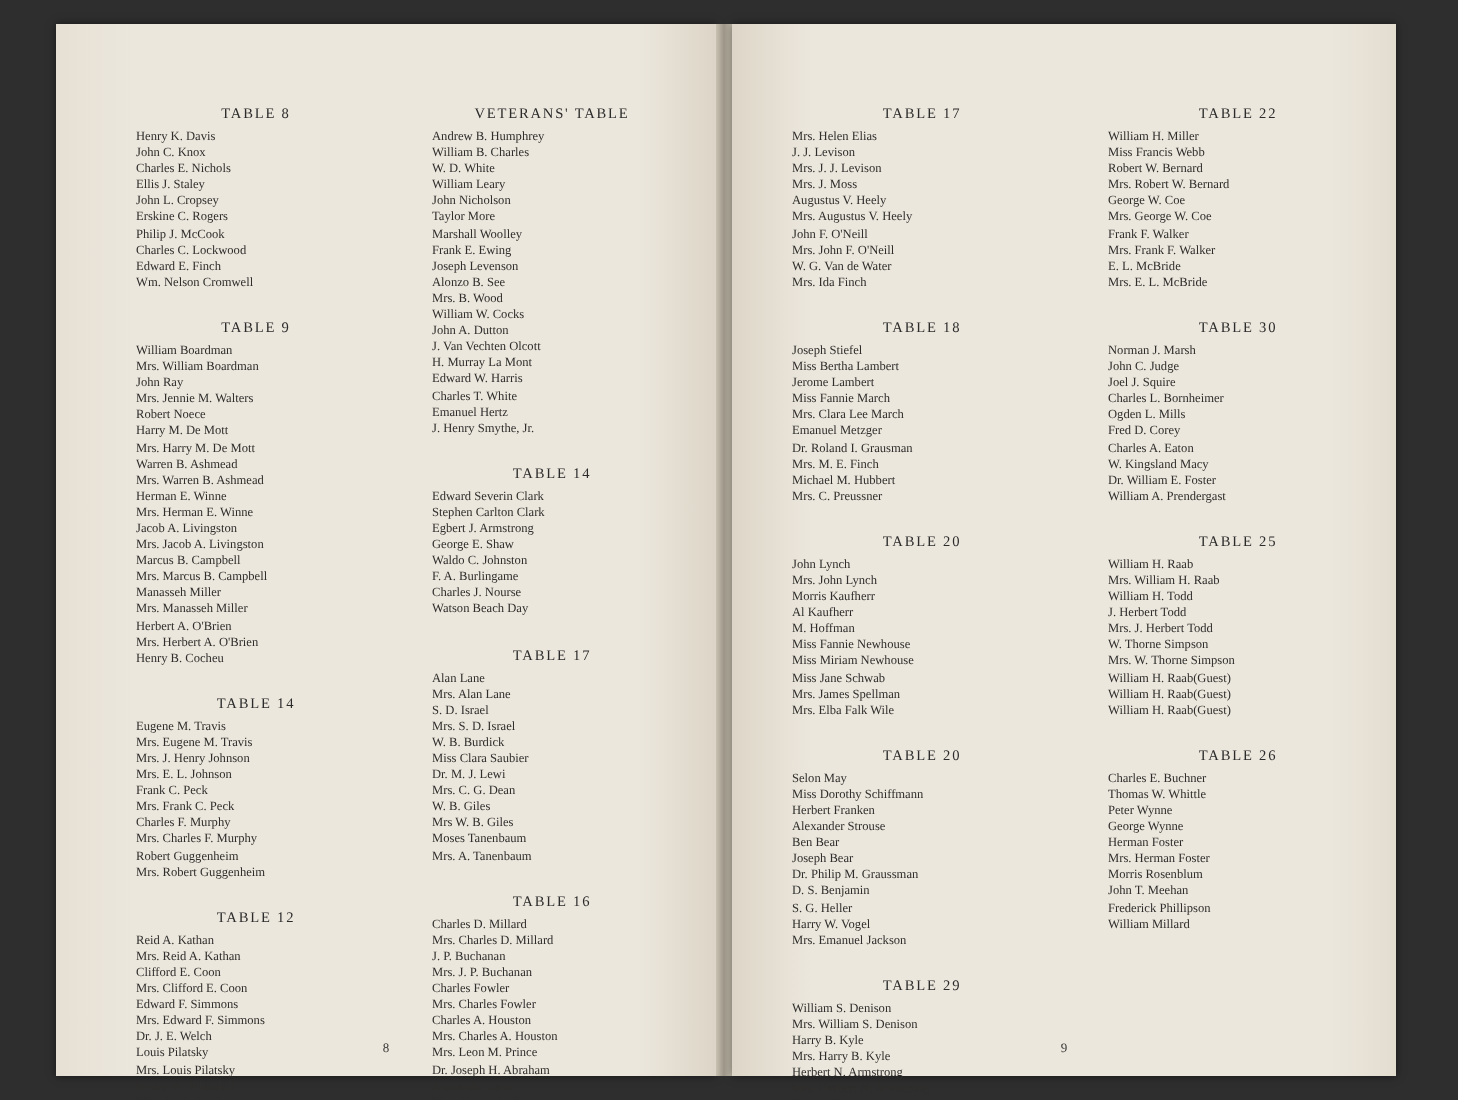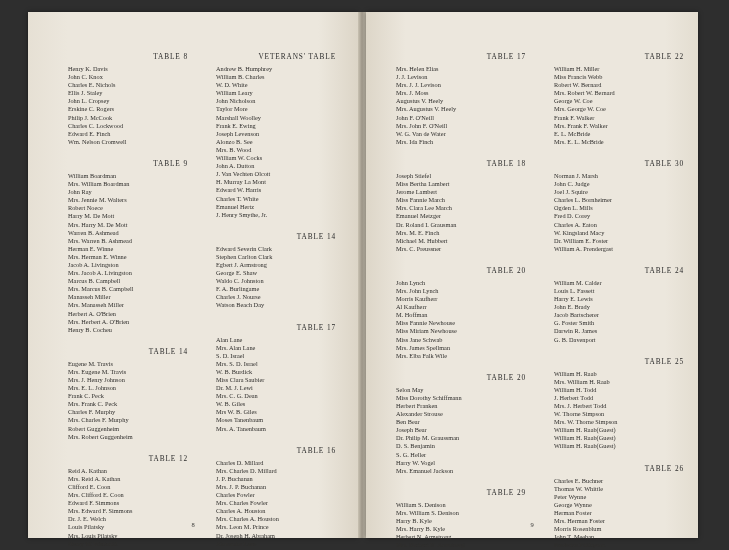--- a/index.html
+++ b/index.html
@@ -55,21 +55,21 @@
   }
   .col {
     flex: 1 1 50%;
     padding: 0 14px;
     box-sizing: border-box;
   }
   .block {
     margin-bottom: 13px;
   }
   .block-title {
-    text-align: right;
+    text-align: center;
     font-size: 7.3px;
     letter-spacing: 0.9px;
     color: #2b2b2b;
     margin-bottom: 4px;
     font-family: "Liberation Serif", serif;
   }
   .name {
     font-size: 6.3px;
     line-height: 8.1px;
     color: #2f2e2c;
@@ -318,31 +318,20 @@
             <div class="name">Joel J. Squire</div>
             <div class="name">Charles L. Bornheimer</div>
             <div class="name">Ogden L. Mills</div>
             <div class="name">Fred D. Corey</div>
             <div class="name">Charles A. Eaton</div>
             <div class="name">W. Kingsland Macy</div>
             <div class="name">Dr. William E. Foster</div>
             <div class="name">William A. Prendergast</div>
           </div>
           <div class="block">
-            <div class="block-title">TABLE 24</div>
-            <div class="name">William M. Calder</div>
-            <div class="name">Louis L. Fassett</div>
-            <div class="name">Harry E. Lewis</div>
-            <div class="name">John E. Brady</div>
-            <div class="name">Jacob Bartscherer</div>
-            <div class="name">G. Foster Smith</div>
-            <div class="name">Darwin R. James</div>
-            <div class="name">G. B. Davenport</div>
-          </div>
-          <div class="block">
             <div class="block-title">TABLE 25</div>
             <div class="name">William H. Raab</div>
             <div class="name">Mrs. William H. Raab</div>
             <div class="name">William H. Todd</div>
             <div class="name">J. Herbert Todd</div>
             <div class="name">Mrs. J. Herbert Todd</div>
             <div class="name">W. Thorne Simpson</div>
             <div class="name">Mrs. W. Thorne Simpson</div>
             <div class="name">William H. Raab(Guest)</div>
             <div class="name">William H. Raab(Guest)</div>

